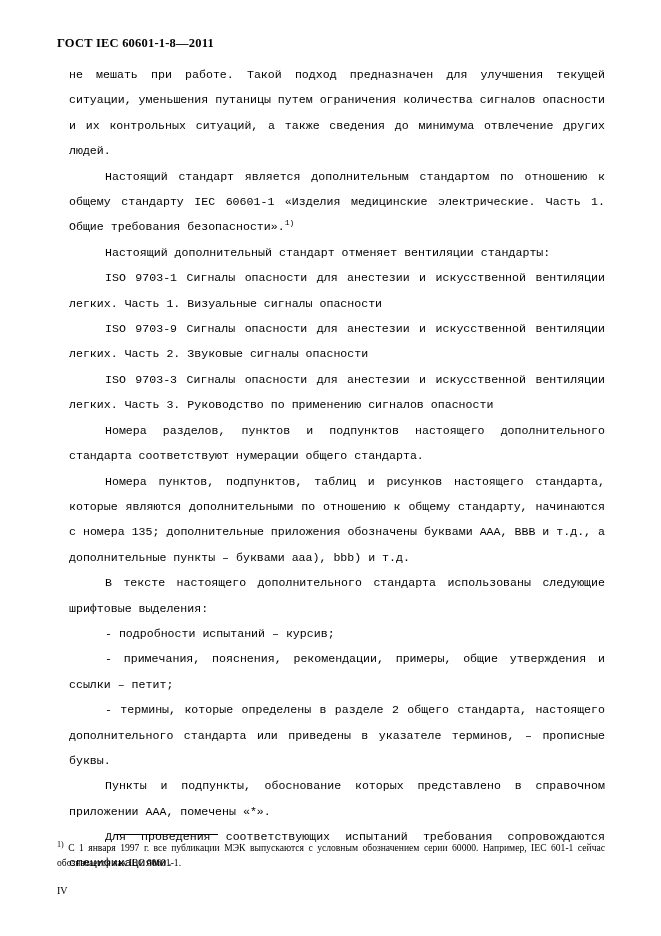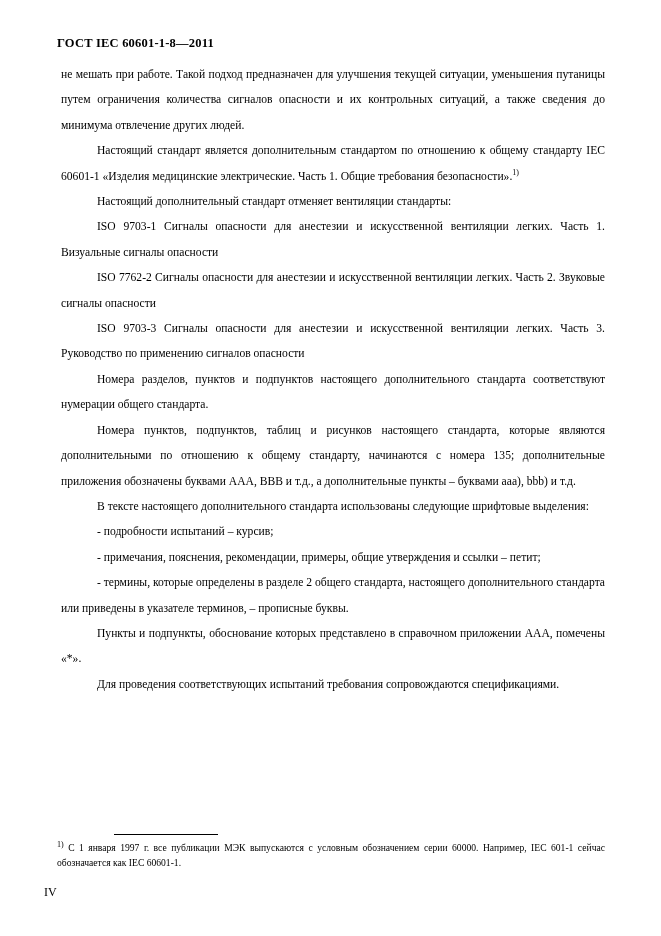--- a/index.html
+++ b/index.html
@@ -30,26 +30,27 @@
     font-size: 12.5px;
     letter-spacing: 0.2px;
   }
   .content {
     position: absolute;
     top: 62px;
     left: 57px;
     width: 548px;
   }
   p {
-    margin: 0 0 0 4px;
+    margin: 0 0 0 12px;
     font-size: 11.6px;
     line-height: 25.4px;
     text-align: justify;
     text-justify: inter-word;
     hyphens: none;
+    font-family: Liberation Mono, monospace;
   }
   p.ind {
     text-indent: 36px;
   }
   p.noind {
     text-indent: 0;
   }
   .sup {
     font-size: 8px;
     vertical-align: super;
@@ -70,38 +71,38 @@
     width: 548px;
     font-size: 9.6px;
     line-height: 15px;
     text-align: justify;
   }
   .footnote .fn-first {
     text-indent: 32px;
   }
   .pagenum {
     position: absolute;
-    left: 44px;
+    left: 57px;
     top: 885px;
-    font-size: 12px;
+    font-size: 10px;
   }
 </style>
 </head>
 <body>
 
 <div class="page">
 
   <div class="header">ГОСТ IEC 60601-1-8—2011</div>
 
   <div class="content">
     <p class="noind">не мешать при работе. Такой подход предназначен для улучшения текущей ситуации, уменьшения путаницы путем ограничения количества сигналов опасности и их контрольных ситуаций, а также сведения до минимума отвлечение других людей.</p>
     <p class="ind"><span>Настоящий стандарт является дополнительным стандартом по отношению к общему стандарту IEC 60601-1 «Изделия медицинские электрические. Часть 1. Общие требования безопасности».</span><span class="sup">1)</span></p>
     <p class="ind">Настоящий дополнительный стандарт отменяет вентиляции стандарты:</p>
     <p class="ind">ISO 9703-1 Сигналы опасности для анестезии и искусственной вентиляции легких. Часть 1. Визуальные сигналы опасности</p>
-    <p class="ind">ISO 7762-2 Сигналы опасности для анестезии и искусственной вентиляции легких. Часть 2. Звуковые сигналы опасности</p>
+    <p class="ind">ISO 9703-9 Сигналы опасности для анестезии и искусственной вентиляции легких. Часть 2. Звуковые сигналы опасности</p>
     <p class="ind">ISO 9703-3 Сигналы опасности для анестезии и искусственной вентиляции легких. Часть 3. Руководство по применению сигналов опасности</p>
     <p class="ind">Номера разделов, пунктов и подпунктов настоящего дополнительного стандарта соответствуют нумерации общего стандарта.</p>
     <p class="ind">Номера пунктов, подпунктов, таблиц и рисунков настоящего стандарта, которые являются дополнительными по отношению к общему стандарту, начинаются с номера 135; дополнительные приложения обозначены буквами ААА, ВВВ и т.д., а дополнительные пункты – буквами ааа), bbb) и т.д.</p>
     <p class="ind">В тексте настоящего дополнительного стандарта использованы следующие шрифтовые выделения:</p>
     <p class="ind">- подробности испытаний –  курсив;</p>
     <p class="ind">- примечания, пояснения, рекомендации, примеры, общие утверждения и ссылки – петит;</p>
     <p class="ind">- термины, которые определены в разделе 2 общего стандарта, настоящего дополнительного стандарта или приведены в указателе терминов, – прописные буквы.</p>
     <p class="ind">Пункты и подпункты, обоснование которых представлено в справочном приложении ААА, помечены «*».</p>
     <p class="ind">Для проведения соответствующих испытаний требования сопровождаются спецификациями.</p>
   </div>

